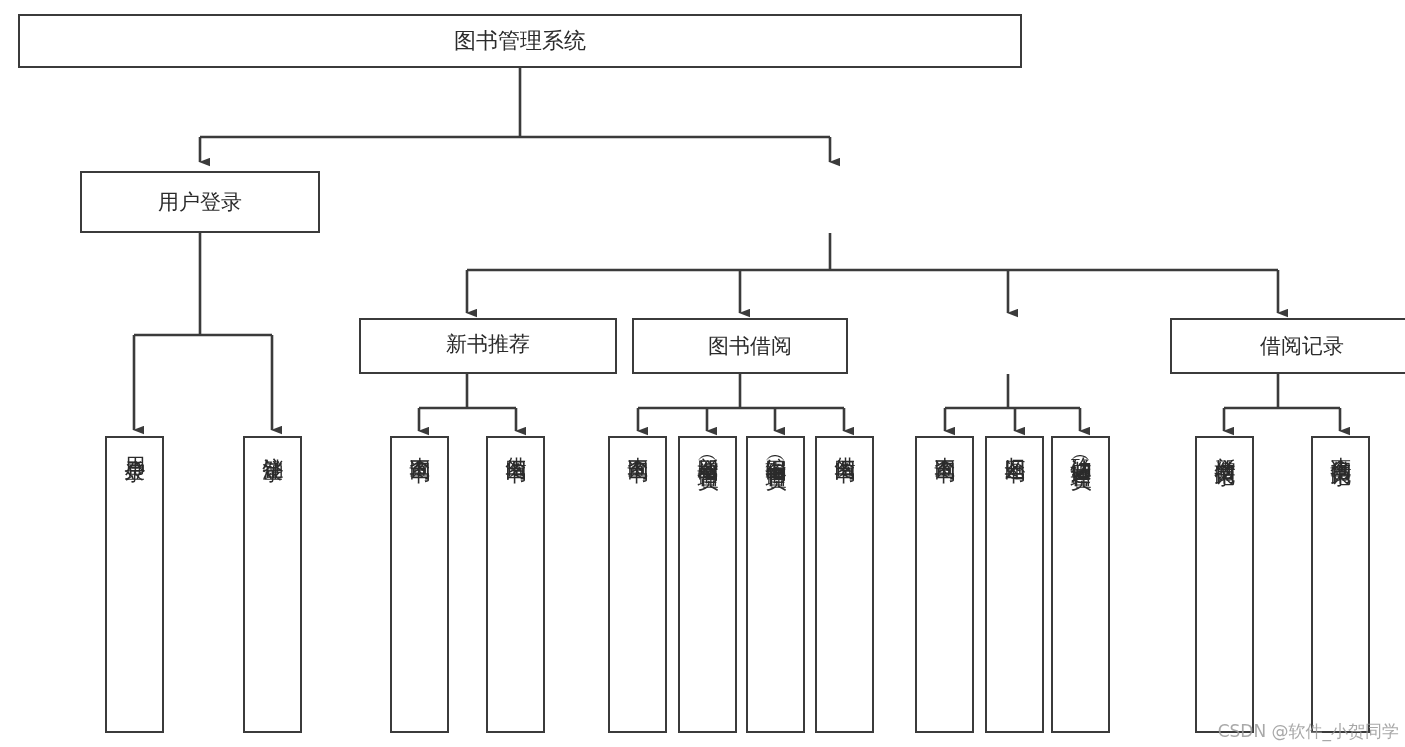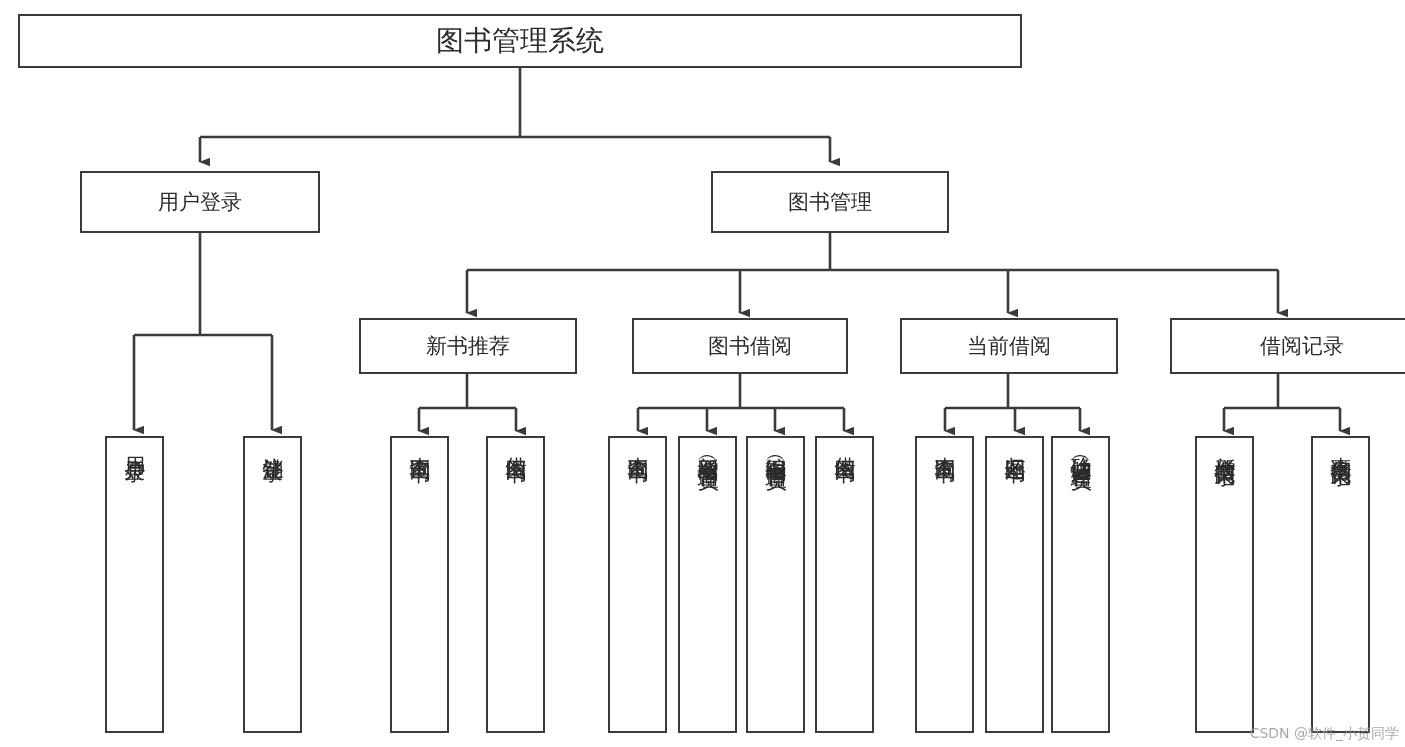--- a/index.html
+++ b/index.html
@@ -40,39 +40,39 @@
   .node-label {
     display: block;
     text-align: center;
     white-space: pre-line;
   }
   
   .node.horiz .node-label {
     writing-mode: horizontal-tb;
     font-size: 21px;
   }
-  #node-root .node-label { font-size: 28px; font-family: Liberation Serif, serif; }
+  #node-root .node-label { font-size: 22px; font-family: Liberation Serif, serif; }
   
   .node.vert {
     align-items: flex-start;
     padding-top: 2px;
   }
   .node.vert .node-label {
     writing-mode: vertical-rl;
     text-orientation: upright;
     font-size: 21px;
     letter-spacing: 2px;
     line-height: 1;
     margin: 0 auto;
   }
   #watermark {
     position: absolute;
     right: 6px;
     bottom: 4px;
-    font-size: 14px;
+    font-size: 17px;
     color: #9a9a9a;
     opacity: .85;
     white-space: nowrap;
     font-family: "DejaVu Sans", "Liberation Sans", sans-serif;
   }
 </style>
 </head>
 <body>
 
 <div id="diagram-canvas">
@@ -128,35 +128,29 @@
   </svg>
 
   <div class="node horiz" id="node-root" style="left:18px; top:14px; width:1004px; height:54px;">
     <span class="node-label">图书管理系统</span>
   </div>
 
   <div class="node horiz" id="node-user-login" style="left:80px; top:171px; width:240px; height:62px;">
     <span class="node-label">用户登录</span>
   </div>
 
-  <div class="node horiz" id="node-book-manage" style="left:711px; top:171px; width:238px; height:62px;">
-    <span class="node-label">图书管理</span>
-  </div>
-
-  <div class="node horiz" id="node-new-book-rec" style="left:359px; top:318px; width:218px; height:56px;">
+
+  <div class="node horiz" id="node-new-book-rec" style="left:359px; top:318px; width:258px; height:56px;font-family:Liberation Mono, monospace;">
     <span class="node-label">新书推荐</span>
   </div>
 
   <div class="node horiz" id="node-book-borrow" style="left:632px; top:318px; width:216px; height:56px;padding-left:20px;">
     <span class="node-label">图书借阅</span>
   </div>
 
-  <div class="node horiz" id="node-current-borrow" style="left:900px; top:318px; width:218px; height:56px;">
-    <span class="node-label">当前借阅</span>
-  </div>
 
   <div class="node horiz" id="node-borrow-record" style="left:1170px; top:318px; width:264px; height:56px;">
     <span class="node-label">借阅记录</span>
   </div>
 
   <div class="node vert" id="node-leaf-user-login" style="left:105px; top:436px; width:59px; height:297px;">
     <span class="node-label">用户登录</span>
   </div>
 
   <div class="node vert" id="node-leaf-logout" style="left:243px; top:436px; width:59px; height:297px;">

